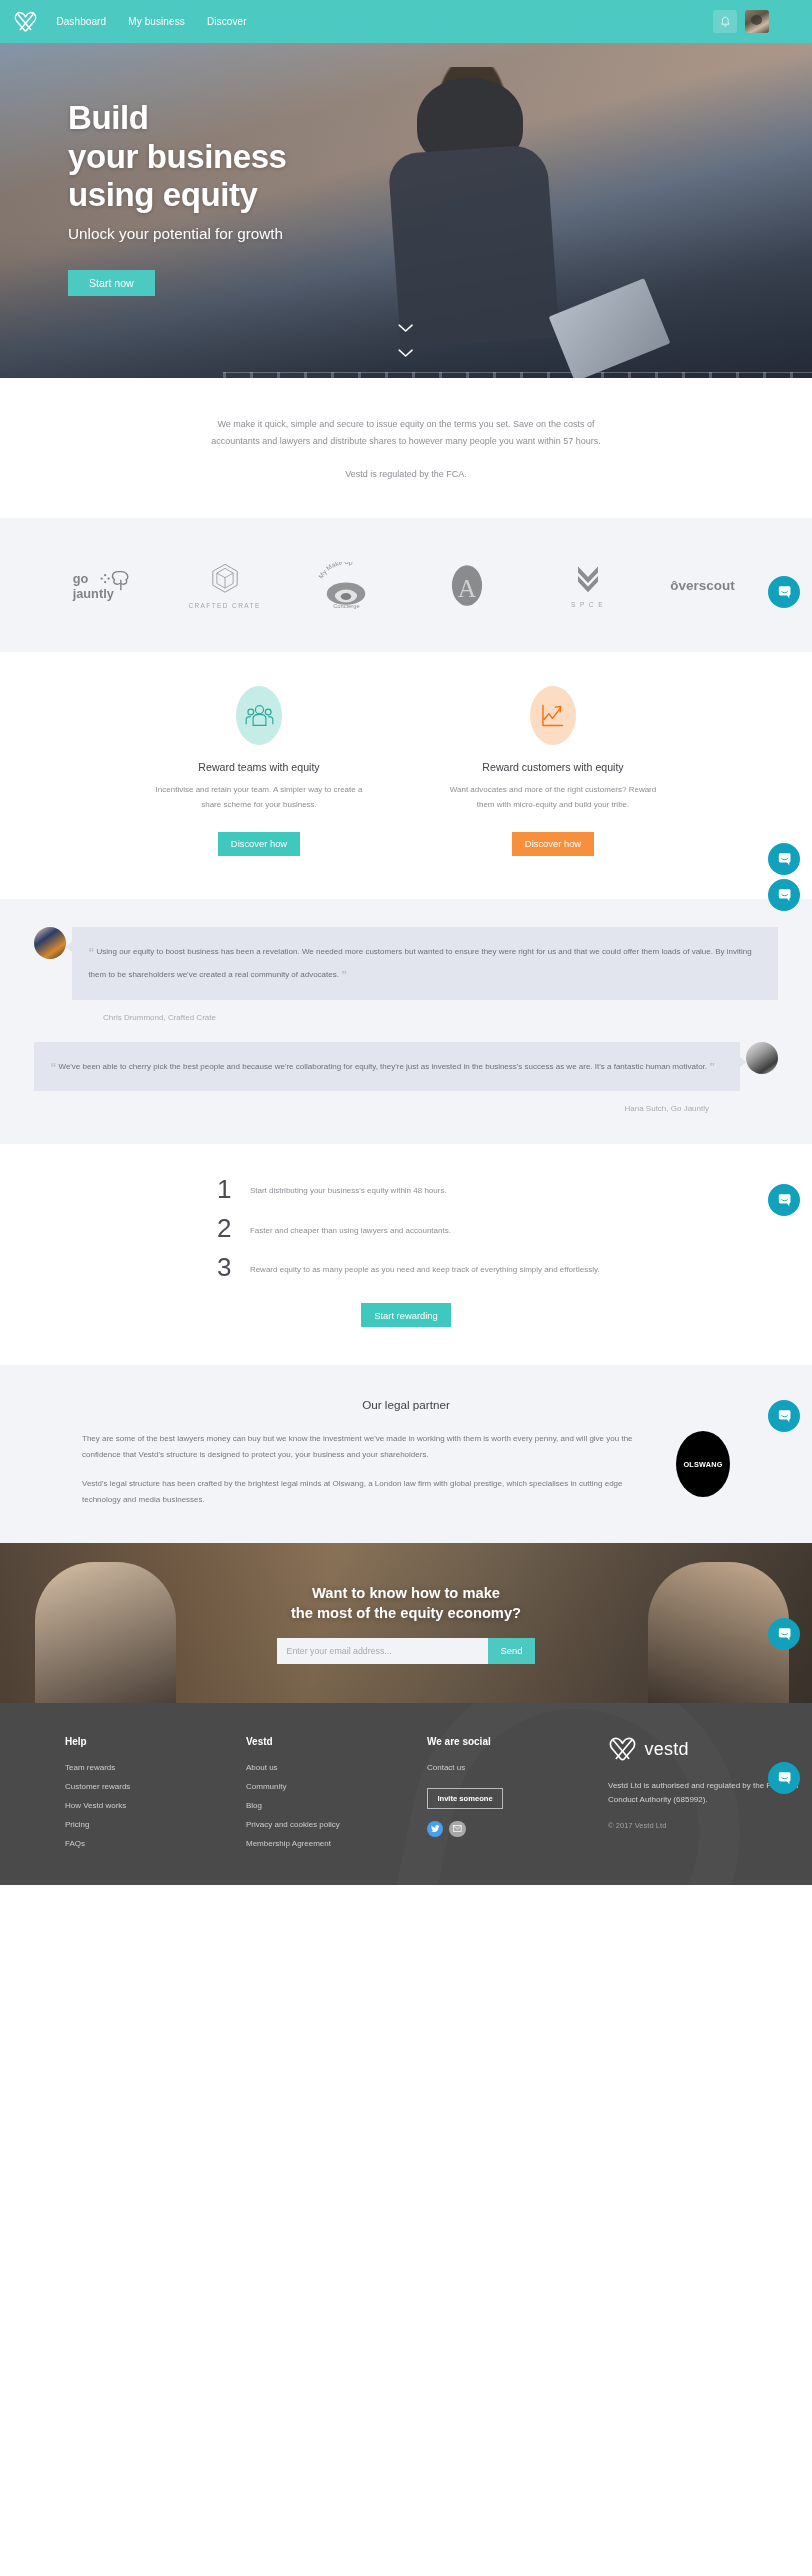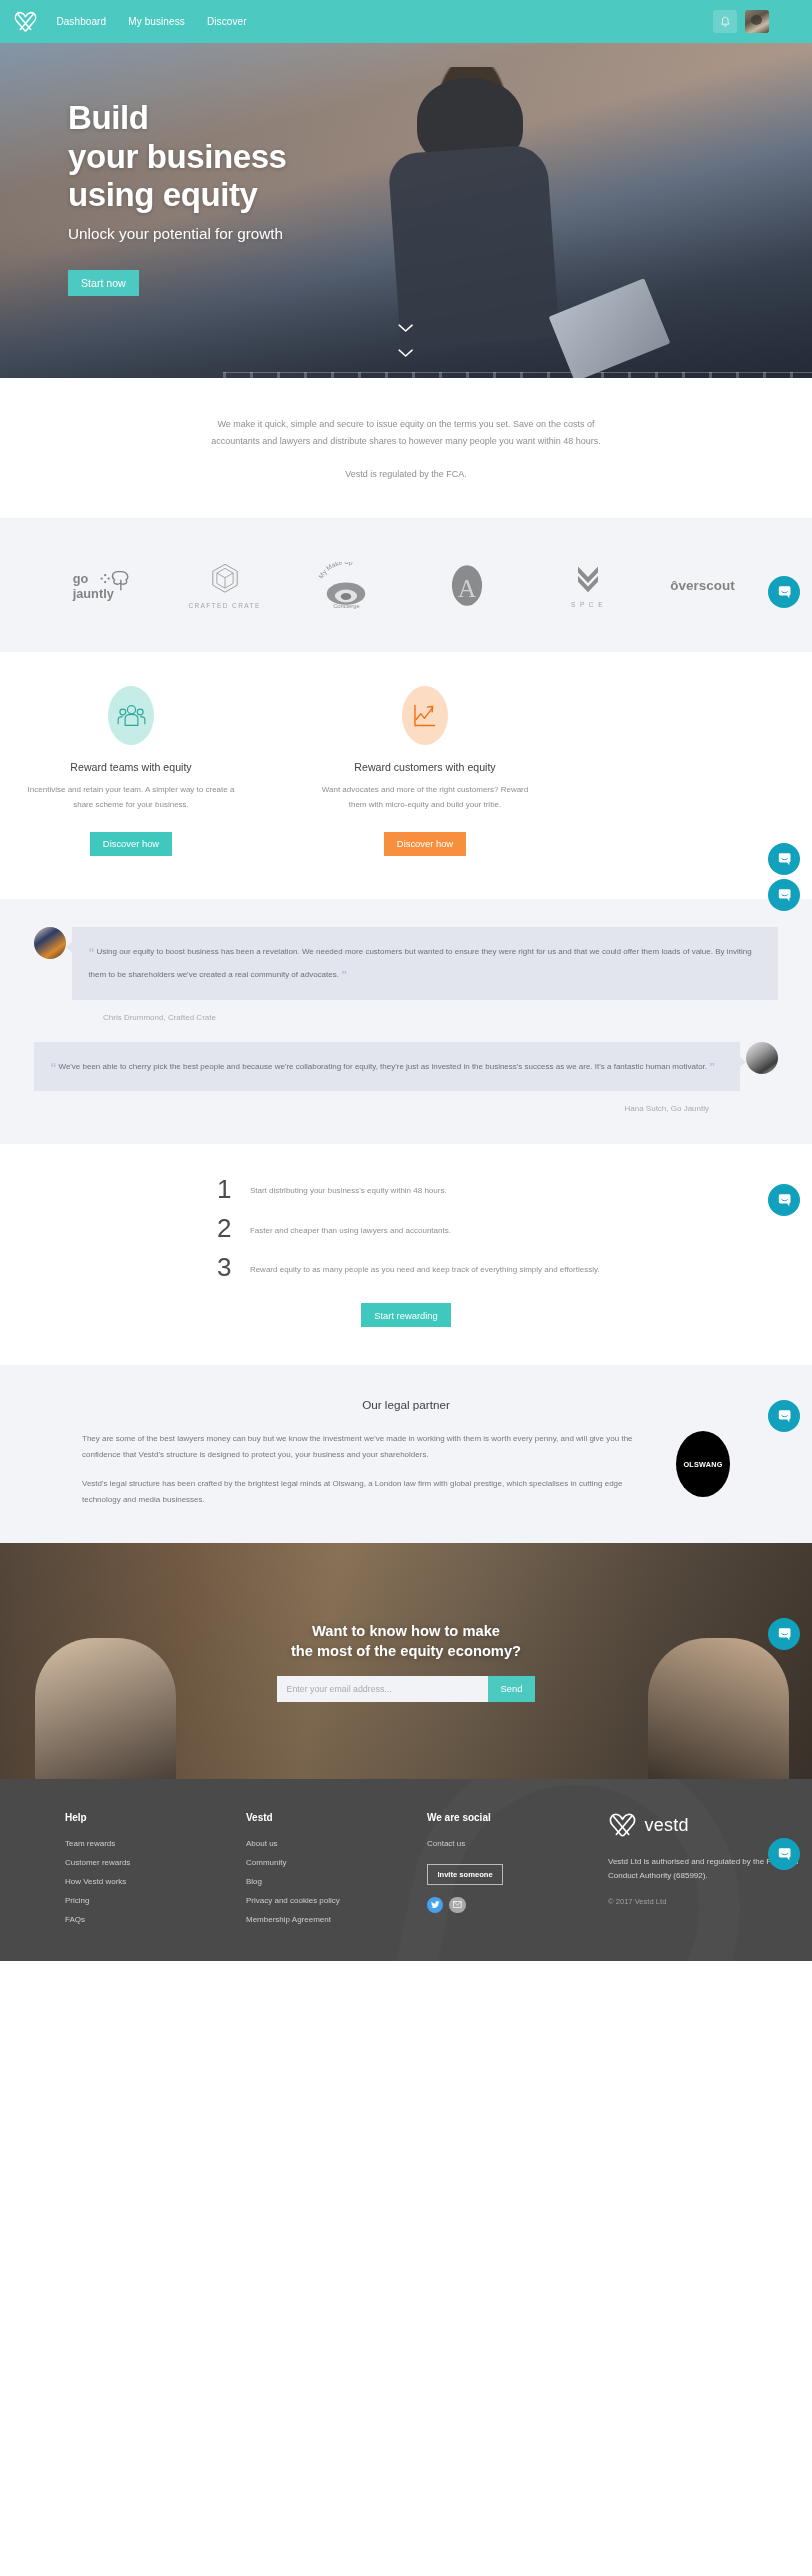--- a/index.html
+++ b/index.html
@@ -101,21 +101,21 @@
     font-weight: 300;
     margin-top: 10.6px;
     text-shadow: 0 0.6px 4.7px rgba(0,0,0,.22);
   }
   .btn-teal {
     display: inline-block;
     background: #4cc9c0;
     color: #fff;
     border: none;
     font-size: 10.6px;
-    padding: 7px 13px;
+    padding: 7px 21px;
     margin-top: 27px;
     cursor: pointer;
     font-family: inherit;
   }
   .btn-outline {
     position: absolute;
     right: 91px;
     top: 372px;
     border: 1.2px solid #fff;
     color: #fff;
@@ -167,21 +167,21 @@
     height: 134px;
     display: flex; align-items: center; justify-content: center;
     gap: 33px;
     position: relative;
   }
   .logo-item { display:flex; flex-direction:column; align-items:center; justify-content:center;
                filter: grayscale(100%); opacity:.62; width: 88px; }
   .logo-cap { font-size: 6.5px; letter-spacing: 1.4px; color:#6e6e6e; margin-top:4.1px; text-align:center;}
 
   
-  .features { display: flex; gap: 42px; padding: 34px 5px 43px; position:relative; }
+  .features { display: flex; justify-content: center; gap: 42px; padding: 34px 12px 43px; position:relative; }
   .feat { width: 252px; text-align: center; }
   .feat-ico {
     width: 46px; height: 59px; border-radius: 50%;
     margin: 0 auto 15.3px;
     display: flex; align-items: center; justify-content: center;
   }
   .feat-ico.teal { background: #c6ece7; }
   .feat-ico.peach{ background: #fcdcc2; }
   .feat h3 { font-size: 10.6px; font-weight: 400; color: #3f4146; margin-bottom: 10.6px; }
   .feat p  { font-size: 8px; line-height: 1.85; color: #8d8f94; margin: 0 13px 19px; }
@@ -229,21 +229,21 @@
   .olswang {
     width: 54px; height: 66px; border-radius: 50%;
     background: #000; color: #fff; flex: 0 0 54px;
     display: flex; align-items: center; justify-content: center;
     font-size: 7.3px; font-weight: 700; letter-spacing: 0.2px;
   }
 
   
   .news {
     position: relative;
-    height: 236px;
+    height: 160px;
     display: flex; align-items: center; justify-content: center;
     overflow: hidden;
     background:
       linear-gradient(180deg, rgba(50,40,32,.42), rgba(40,32,26,.50)),
       linear-gradient(100deg,#6b5c4c 0%, #a1805f 22%, #c8a87f 40%, #9e8a70 58%, #6f6253 78%, #4a4239 100%);
   }
   .news-p1, .news-p2 {
     position:absolute; bottom:0; width:141px; height:141px; border-radius:42% 42% 0 0;
   }
   .news-p1 { left: 35px;  background: linear-gradient(160deg,#d6c0a6,#4b4038); }
@@ -353,21 +353,21 @@
       <rect x="3" y="2" width="20" height="16" rx="2.5" fill="#fff"></rect>
       <path d="M17 17 L21 23 L21 17 Z" fill="#fff"></path>
       <path d="M8 11.5 C10 14 16 14 18 11.5" stroke="#12a1bd" stroke-width="1.6" fill="none" stroke-linecap="round"></path>
     </svg>
   </div>
 
 </section>
 
 <section class="sec sec-white intro">
   <div class="wrap">
-    <p>We make it quick, simple and secure to issue equity on the terms you set. Save on the costs of accountants and lawyers and distribute shares to however many people you want within 48 hours.</p>
+    <p>We make it quick, simple and secure to issue equity on the terms you set. Save on the costs of accountants and lawyers and distribute shares to however many people you want within 57 hours.</p>
     <p>Vestd is regulated by the FCA.</p>
   </div>
 </section>
 
 <section class="sec sec-grey">
   <div class="logos">
 
     <div class="logo-item">
       <svg width="68" height="36" viewBox="0 0 116 62">
         <text x="4" y="27" font-family="Liberation Sans, sans-serif" font-size="22" font-weight="700" fill="#3d3d3d">go</text>

